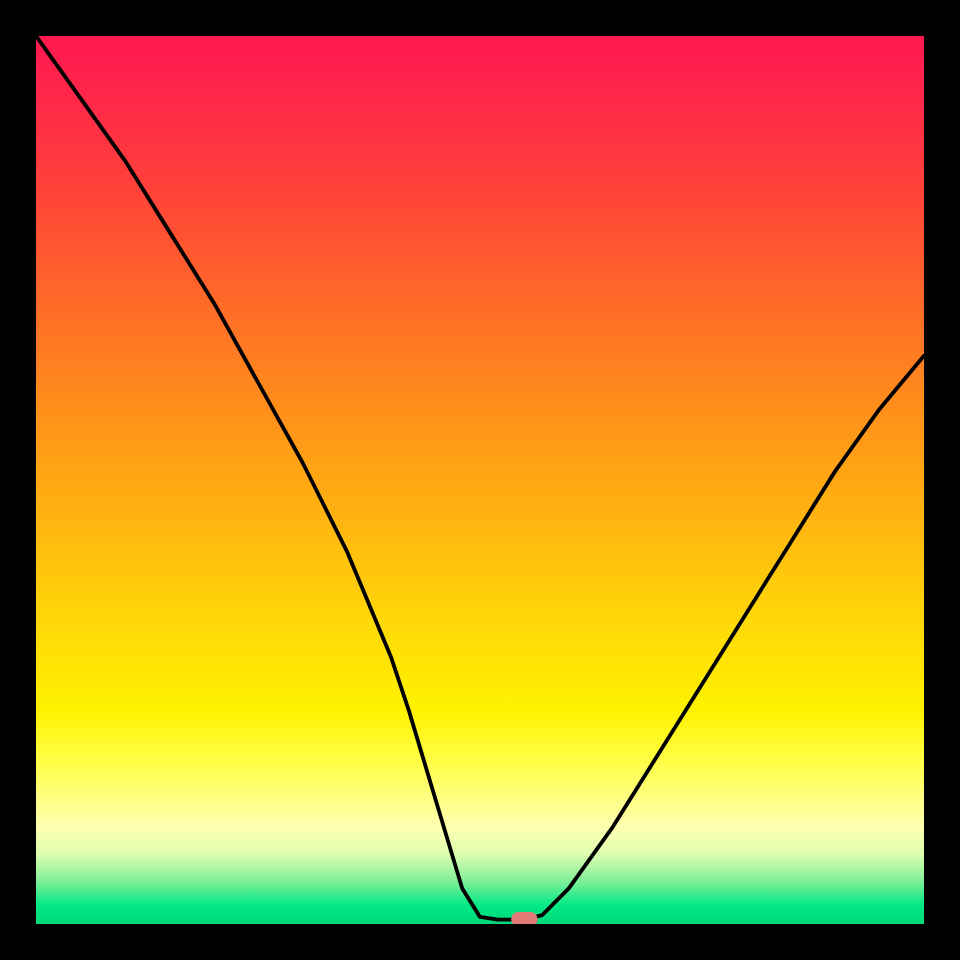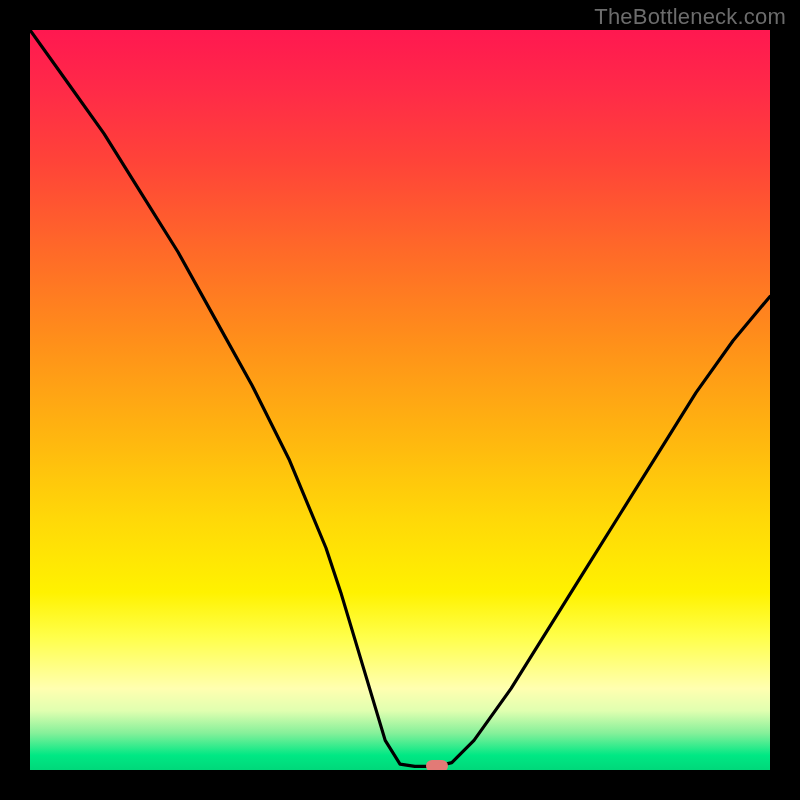--- a/index.html
+++ b/index.html
@@ -81,21 +81,20 @@
     background: #e27a76;
     transform: translate(-50%, -50%);
     z-index: 4;
   }
 </style>
 </head>
 <body>
 
 <div class="frame">
 
-  <div class="watermark">TheBottleneck.com</div>
 
   <div class="plot-area">
     <div class="gradient"></div>
 
     <svg class="curve" viewBox="0 0 740 740" preserveAspectRatio="none">
       <path id="curve-path" class="curve-path" d="M0.0 0.0 L37.0 51.8 L74.0 103.6 L111.0 162.8 L148.0 222.0 L185.0 288.6 L222.0 355.2 L259.0 429.2 L296.0 518.0 L310.8 562.4 L333.0 636.4 L355.2 710.4 L370.0 734.1 L384.8 736.3 L407.0 736.3 L421.8 732.6 L444.0 710.4 L481.0 658.6 L518.0 599.4 L555.0 540.2 L592.0 481.0 L629.0 421.8 L666.0 362.6 L703.0 310.8 L740.0 266.4"></path>
     </svg>
 
     <div id="opt-marker" class="marker" style="left: 407px; top: 736.3px;"></div>
   </div>

